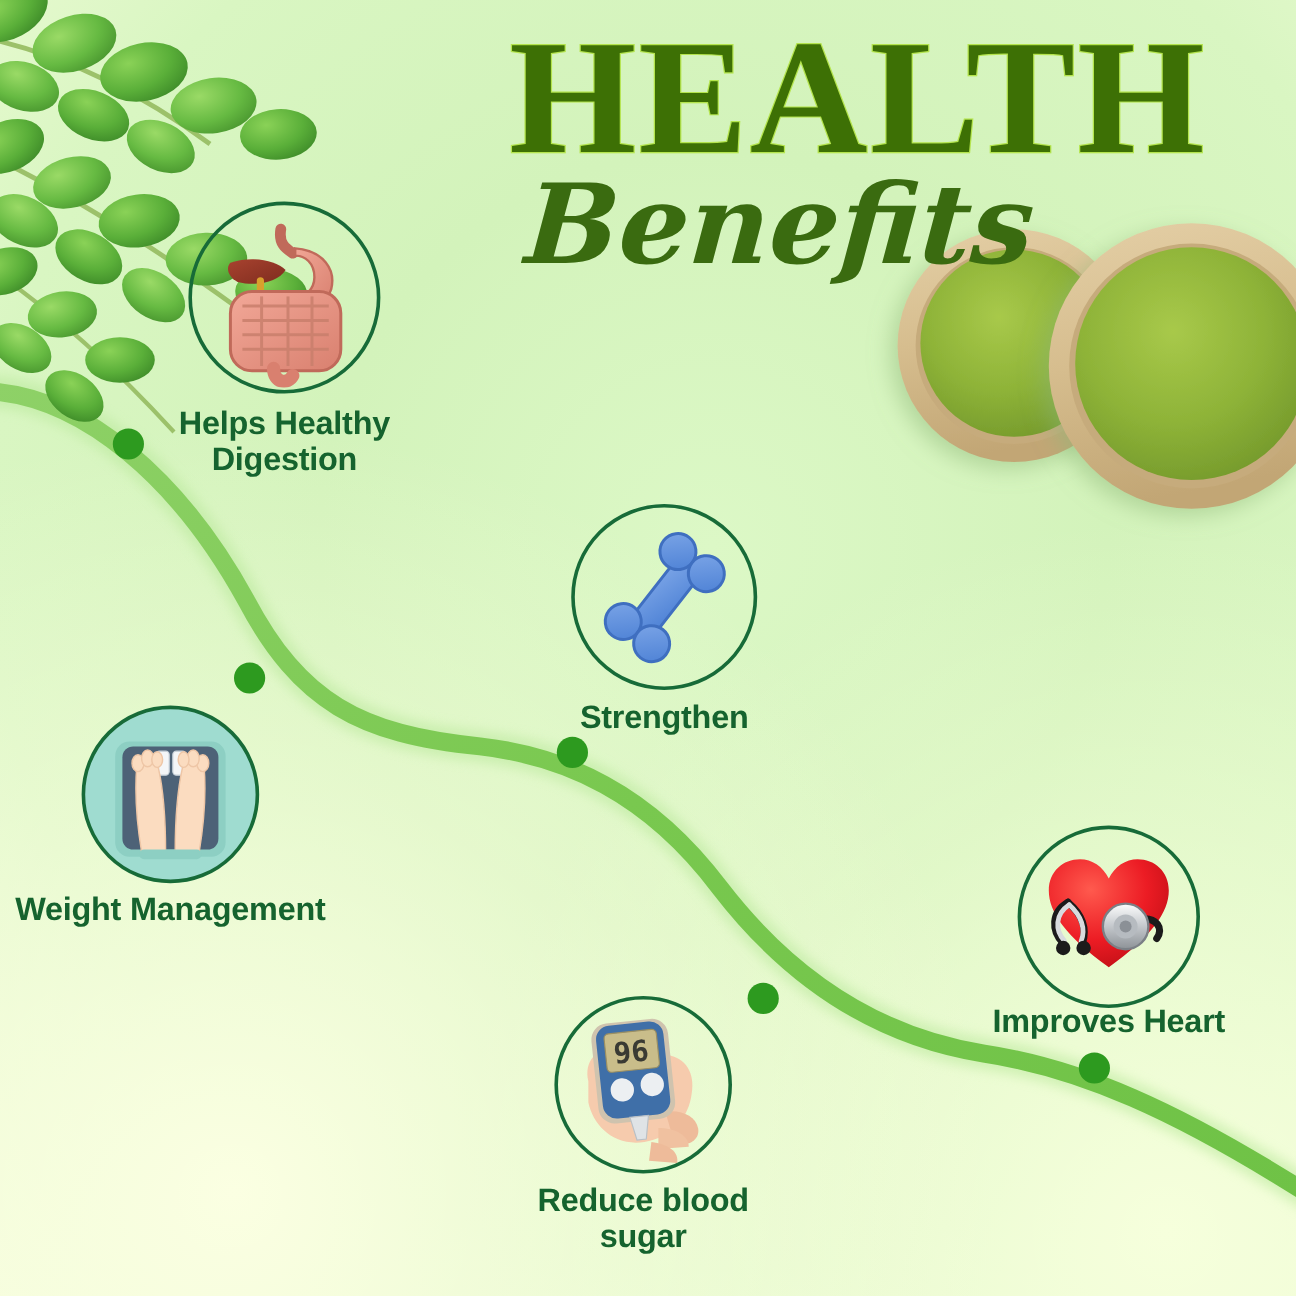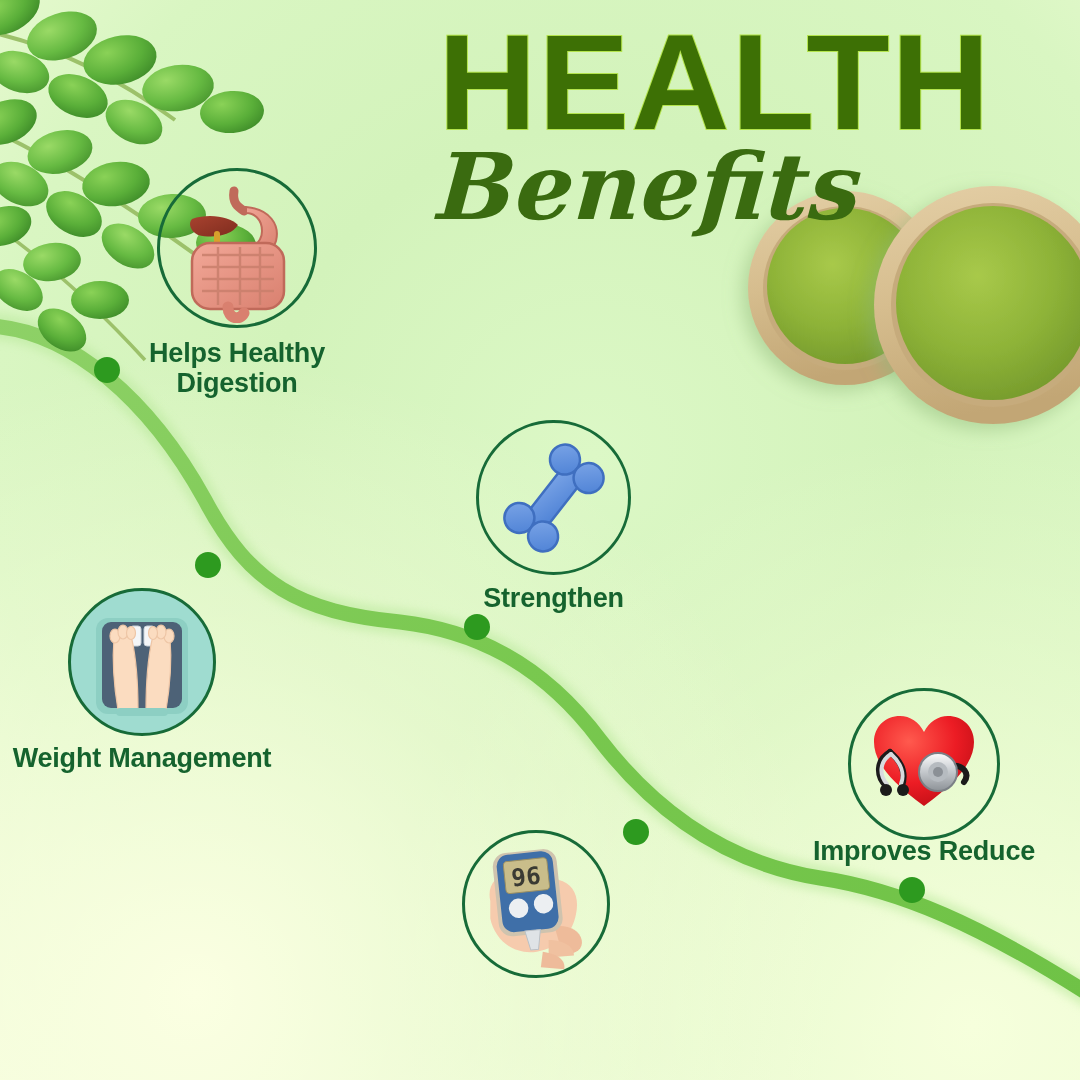--- a/index.html
+++ b/index.html
@@ -11,21 +11,21 @@
   #poster{
     position:relative;width:1080px;height:1080px;overflow:hidden;
     background:
       radial-gradient(circle at 18% 92%, #fbffe2 0%, rgba(251,255,226,0) 48%),
       radial-gradient(circle at 90% 95%, #f6ffdc 0%, rgba(246,255,220,0) 42%),
       radial-gradient(circle at 55% 42%, #dcf8c6 0%, #d3f3bb 38%, #d9f6c2 70%, #eefbd6 100%);
   }
   
   #title-block{position:absolute;left:365px;top:18px;width:700px;text-align:center;}
   #title-main{
-    font-family:Liberation Sans, sans-serif;
+    font-family:Liberation Serif, serif;
     font-weight:bold;
     font-size:136px;line-height:0.95;
     letter-spacing:2px;
     color:#3d7005;
     -webkit-text-stroke:2px #b4e44d;
     paint-order:stroke fill;
     margin:0;
   }
   #title-sub{
     font-family:"DejaVu Serif", serif;
@@ -287,20 +287,22 @@
           <rect x="32" y="18" width="66" height="86" rx="14" fill="#cfc3ae"></rect>
           <rect x="36" y="20" width="58" height="80" rx="12" fill="#3f6fa8"></rect>
           <rect x="43" y="27" width="45" height="33" rx="4" fill="#c9bd8a" stroke="#9b8f62"></rect>
           <text x="65" y="53" text-anchor="middle" font-family="'DejaVu Sans Mono', monospace" font-size="25" font-weight="bold" fill="#3a3a33">96</text>
           <circle cx="54" cy="76" r="10" fill="#eceff2"></circle>
           <circle cx="80" cy="74" r="10" fill="#eceff2"></circle>
           <path d="M58,100 L74,100 L70,120 L62,120 Z" fill="#dfe3e6" stroke="#b9c0c6"></path>
         </g>
       </svg>
     </div>
+    <div class="label">Reduce blood
+sugar</div>
   </div>
 
   <div class="node" id="node-heart">
     <div class="ring">
       <svg width="140" height="140" viewBox="0 0 140 140">
         <defs>
           <radialGradient id="hg" cx="35%" cy="28%" r="78%">
             <stop offset="0%" stop-color="#ff5a4e"></stop>
             <stop offset="60%" stop-color="#ec1c24"></stop>
             <stop offset="100%" stop-color="#c20f16"></stop>
@@ -324,16 +326,16 @@
         </g>
         <circle cx="32" cy="96" r="6" fill="#1b1b1b"></circle>
         <circle cx="49" cy="96" r="6" fill="#1b1b1b"></circle>
         <g>
           <circle cx="84" cy="78" r="19" fill="url(#chrome)" stroke="#7b8086" stroke-width="2"></circle>
           <circle cx="84" cy="78" r="10" fill="#b6bbc0"></circle>
           <circle cx="84" cy="78" r="5" fill="#8b9096"></circle>
         </g>
       </svg>
     </div>
-    <div class="label">Improves Reduce</div>
+    <div class="label">Improves Heart</div>
   </div>
 
 </div>
 
 </body></html>

